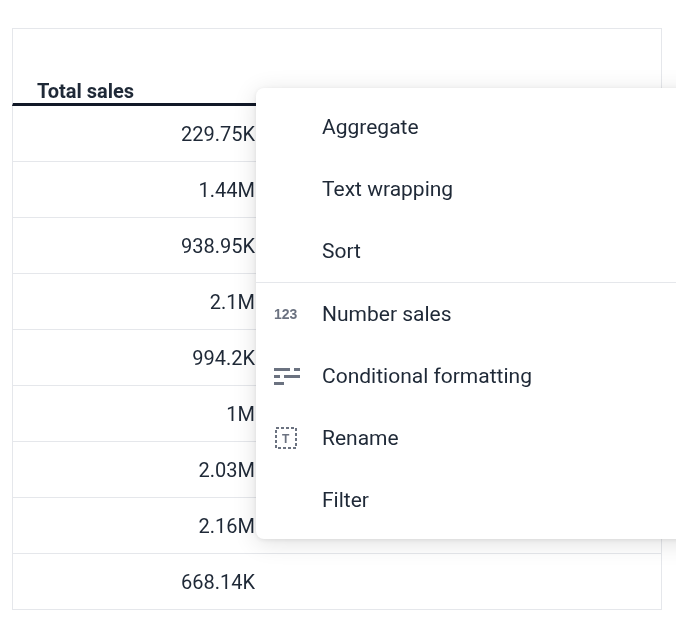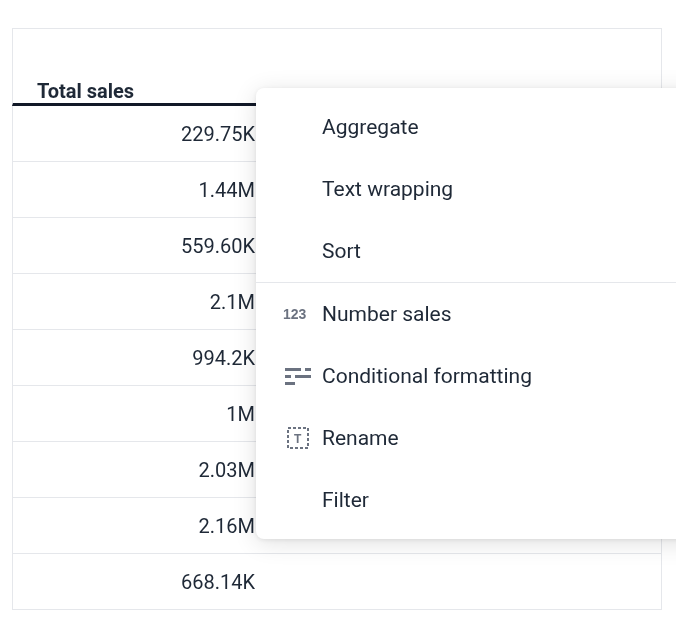--- a/index.html
+++ b/index.html
@@ -67,21 +67,21 @@
       cursor: pointer;
       position: relative;
     }
     .menu-item.hovered {
       background: #f3f4f6;
     }
     .menu-icon-slot {
       width: 48px;
       display: flex;
       align-items: center;
-      justify-content: center;
+      justify-content: flex-start;
       color: #0f766e;
     }
     .menu-label {
       flex: 1;
     }
     .chevron {
       color: #6b7280;
     }
     .divider {
       height: 1px;
@@ -99,21 +99,21 @@
   <div class="table-header">
     <span class="table-header-text">Total sales</span>
   </div>
   <div class="table-row">
       <span>229.75K</span>
     </div>
   <div class="table-row">
       <span>1.44M</span>
     </div>
   <div class="table-row">
-      <span>559.60K</span>
+      <span>938.95K</span>
     </div>
   <div class="table-row">
       <span>2.1M</span>
     </div>
   <div class="table-row">
       <span>994.2K</span>
     </div>
   <div class="table-row">
       <span>1M</span>
     </div>

